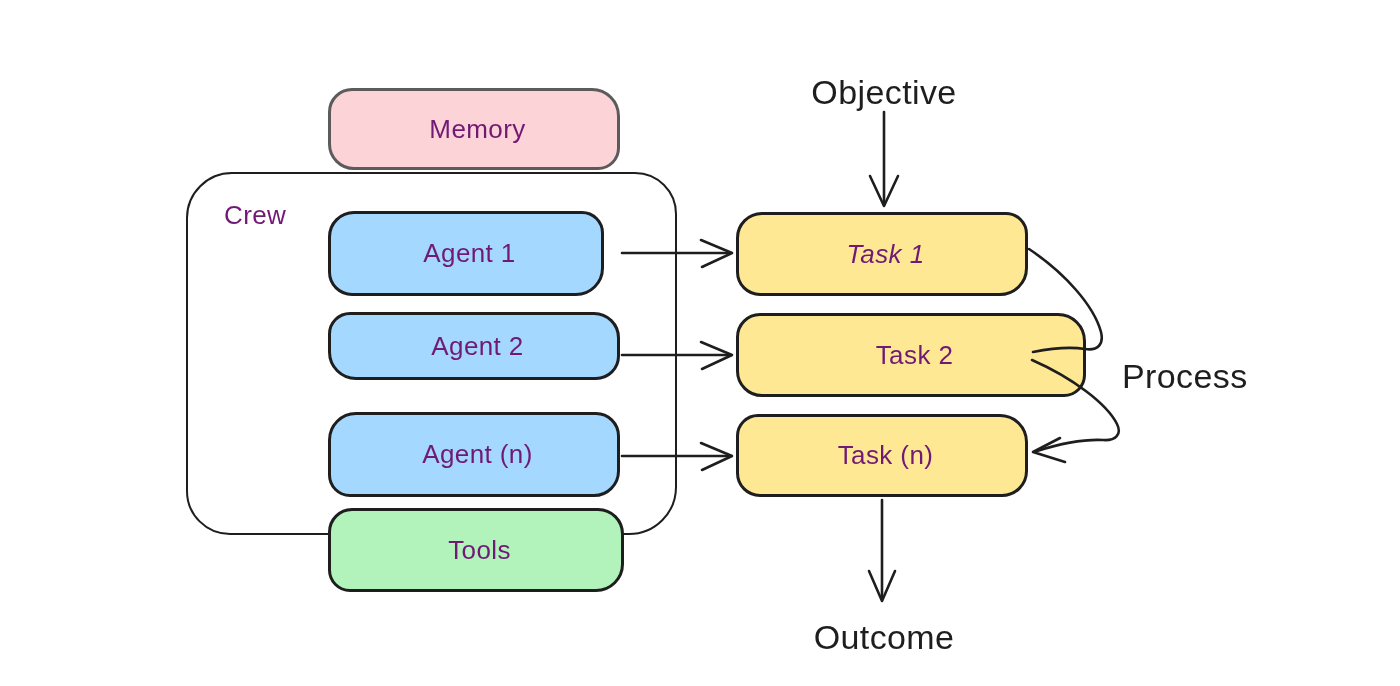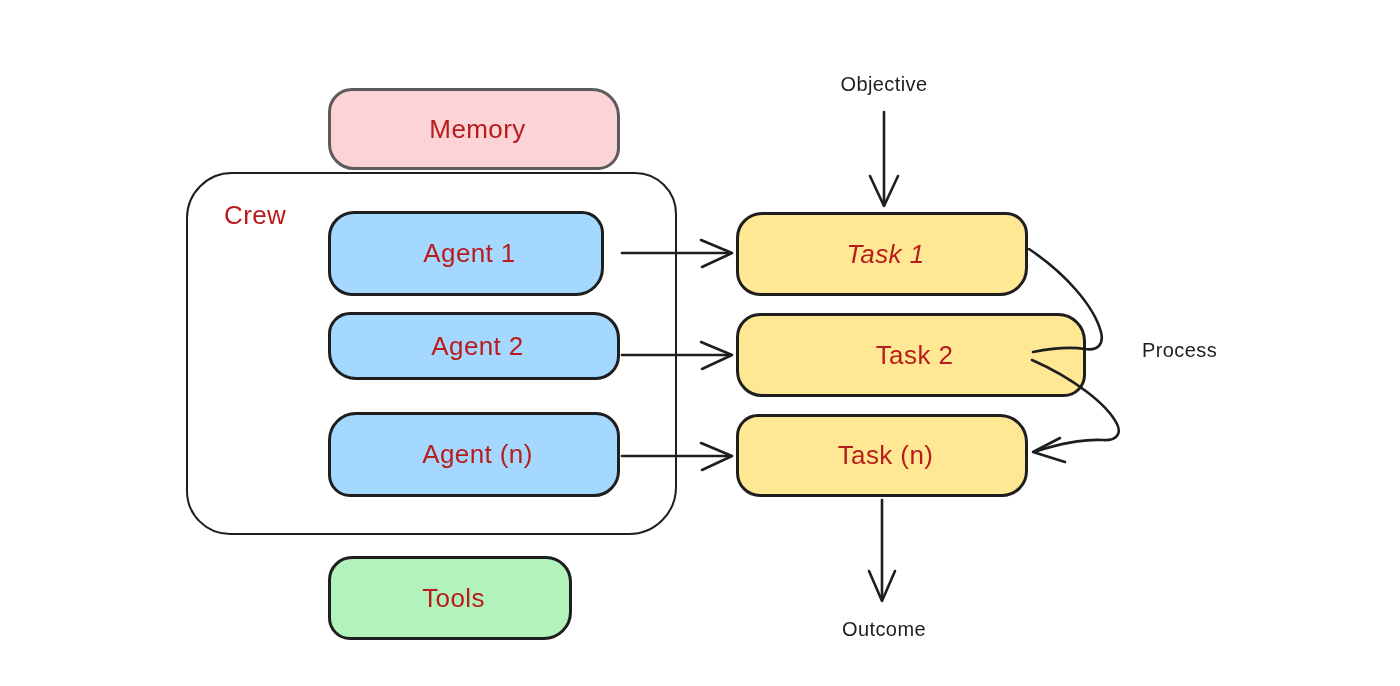--- a/index.html
+++ b/index.html
@@ -14,21 +14,21 @@
   }
   .node {
     position: absolute;
     box-sizing: border-box;
     display: flex;
     align-items: center;
     justify-content: center;
     font-size: 26px;
     font-weight: 500;
     letter-spacing: 0.4px;
-    color: #b91c1c;
+    color: #701a75;
     padding-left: 7px;
   }
   
   .crew {
     left: 186px; top: 172px; width: 491px; height: 363px;
     border: 2.5px solid #1e1e1e;
     border-radius: 46px 42px 48px 44px;
     background: #ffffff;
     justify-content: flex-start;
     align-items: flex-start;
@@ -40,36 +40,36 @@
   }
   
   .box {
     border: 3px solid #1e1e1e;
     border-radius: 26px 22px 28px 24px;
   }
   .memory  { left: 328px; top:  88px; width: 292px; height: 82px; background: #fcd3d7; border-color: #5b5b5b; border-radius: 24px 28px 22px 26px; }
   .agent-1 { left: 328px; top: 211px; width: 276px; height: 85px; background: #a5d8ff; }
   .agent-2 { left: 328px; top: 312px; width: 292px; height: 68px; background: #a5d8ff; border-radius: 22px 26px 24px 28px; }
   .agent-n { left: 328px; top: 412px; width: 292px; height: 85px; background: #a5d8ff; border-radius: 28px 24px 26px 22px; }
-  .tools   { left: 328px; top: 556px; width: 244px; height: 84px; background: #b2f2bb; border-radius: 24px 26px 28px 22px; }
+  .tools   { left: 328px; top: 508px; width: 296px; height: 84px; background: #b2f2bb; border-radius: 24px 26px 28px 22px; }
   .task-1  { left: 736px; top: 212px; width: 292px; height: 84px; background: #ffe894; font-style: italic; }
   .task-2  { left: 736px; top: 313px; width: 350px; height: 84px; background: #ffe894; border-radius: 24px 28px 22px 26px; }
   .task-n  { left: 736px; top: 414px; width: 292px; height: 83px; background: #ffe894; border-radius: 22px 28px 26px 24px; }
   
   .text-label {
     position: absolute;
-    font-size: 20px;
+    font-size: 34px;
     font-weight: 500;
     letter-spacing: 0.4px;
     color: #1e1e1e;
     white-space: nowrap;
   }
   .objective { left: 884px; top: 73px;  transform: translateX(-50%); }
   .outcome   { left: 884px; top: 618px; transform: translateX(-50%); }
-  .process   { left: 1122px; top: 339px; margin-left: 20px; }
+  .process   { left: 1122px; top: 357px; }
   
   .arrows {
     position: absolute;
     left: 0; top: 0;
     pointer-events: none;
   }
   .arrows path {
     fill: none;
     stroke: #1e1e1e;
     stroke-width: 2.6;

